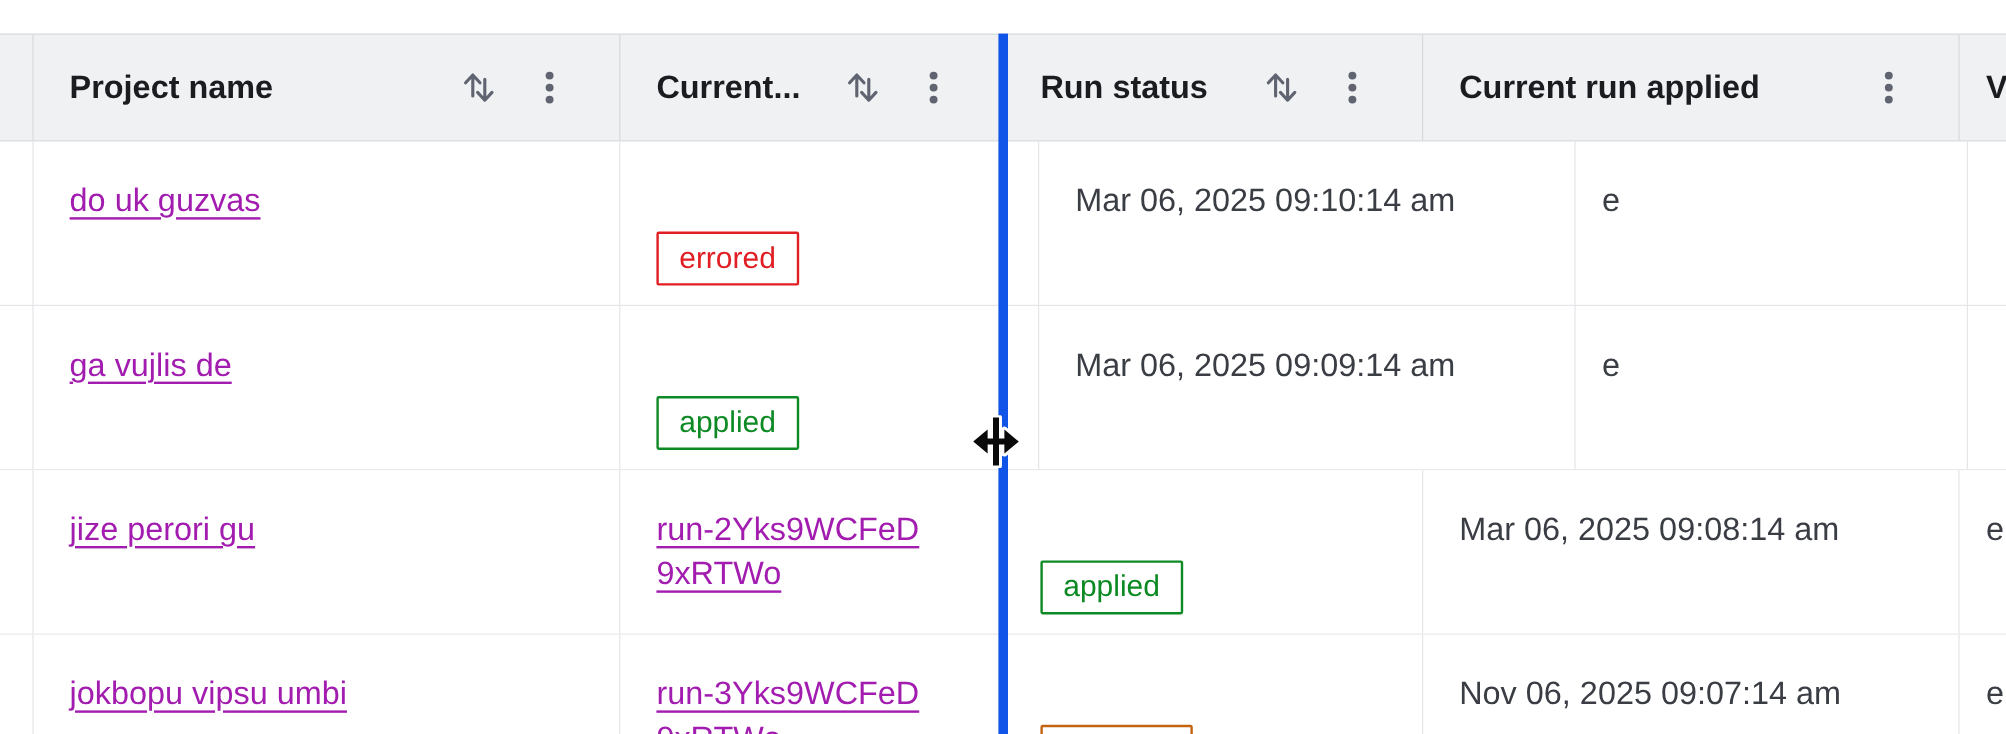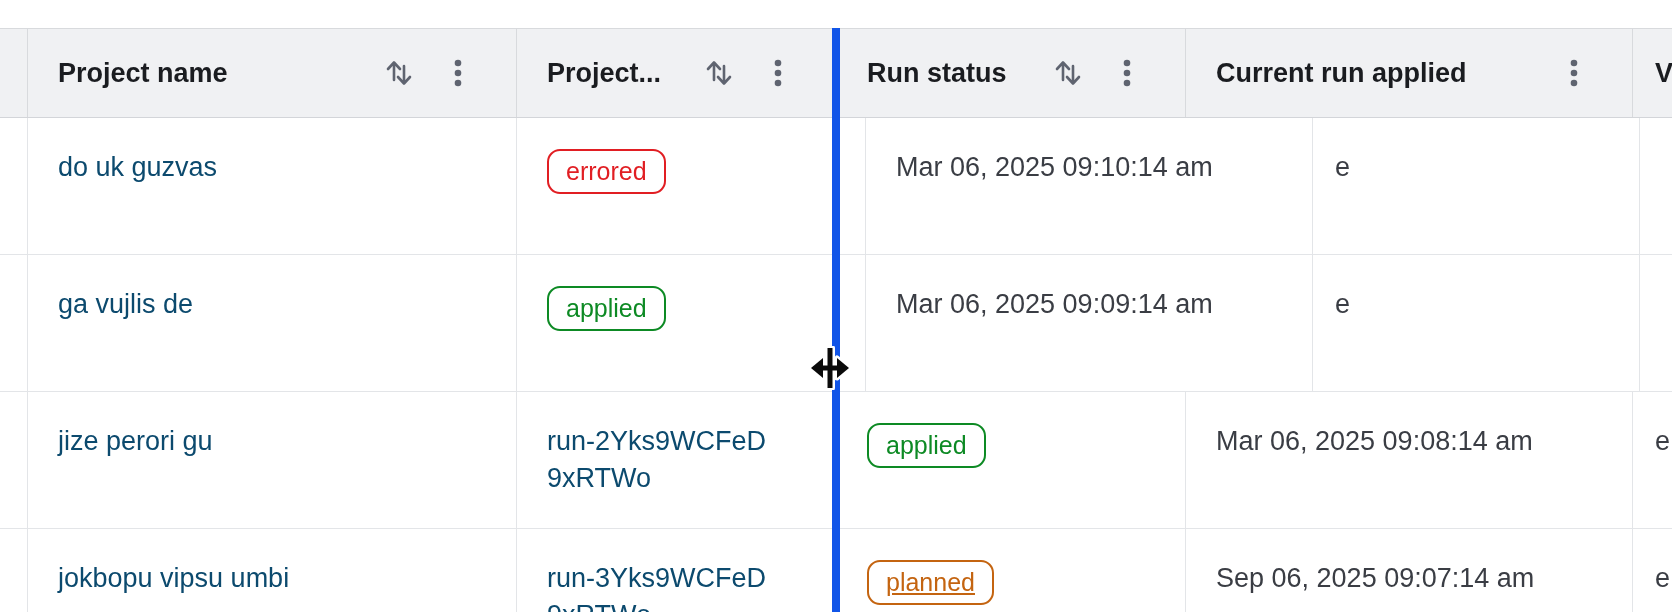--- a/index.html
+++ b/index.html
@@ -72,39 +72,41 @@
     padding: 31px 24px 0 30px;
     font-size: 27px;
     color: #3a3d44;
     line-height: 37px;
     white-space: nowrap;
   }
   .td.c0 { padding: 0; }
   .td.c5 { padding-left: 22px; }
 
   .cell-link {
-    color: #0c4a6e;
+    color: #a21caf;
+    text-decoration: underline;
     text-decoration-thickness: 2px;
     text-underline-offset: 5px;
     cursor: pointer;
   }
   .run-link {
     display: inline-block;
     max-width: 230px;
     word-break: break-all;
     white-space: normal;
   }
   .badge {
     display: inline-block;
     font-size: 25px;
     line-height: 31px;
     padding: 5px 17px;
     border: 2px solid;
-    border-radius: 13px;
+    border-radius: 2px;
     background: #ffffff;
+    margin-top: 44px;
   }
 
   .resize-line {
     position: absolute;
     left: 832px; top: 28px;
     width: 8px; height: 584px;
     background: #1155e8;
     z-index: 5;
     cursor: col-resize;
   }
@@ -137,21 +139,21 @@
         <button class="kebab-btn">
           <svg width="8" height="28" viewBox="0 0 8 28" fill="#5f6470">
             <circle cx="4" cy="4" r="3.3"></circle>
               <circle cx="4" cy="14" r="3.3"></circle>
               <circle cx="4" cy="24" r="3.3"></circle>
           </svg>
         </button>
       </div>
 
       <div class="th c2">
-        <span class="th-label">Project...</span>
+        <span class="th-label">Current...</span>
         <button class="sort-btn">
           <svg width="30" height="34" viewBox="0 0 30 34" fill="none" stroke="#5f6470" stroke-width="2.6" stroke-linecap="round" stroke-linejoin="round">
             <path d="M10 24 V7 M4 13 L10 6.5 L16 13"></path>
             <path d="M20 10 V27 M14 21 L20 27.5 L26 21"></path>
           </svg>
         </button>
         <button class="kebab-btn">
           <svg width="8" height="28" viewBox="0 0 8 28" fill="#5f6470">
             <circle cx="4" cy="4" r="3.3"></circle>
               <circle cx="4" cy="14" r="3.3"></circle>
@@ -247,21 +249,21 @@
       <div class="td c1">
         <a class="cell-link">jokbopu vipsu umbi</a>
       </div>
       <div class="td c2">
         <a class="cell-link run-link">run-3Yks9WCFeD9xRTWo</a>
       </div>
       <div class="td c3">
         <span class="badge" style="color: rgb(196, 100, 16); border-color: rgb(196, 100, 16); text-decoration: underline;">planned</span>
       </div>
       <div class="td c4">
-        <span>Sep 06, 2025 09:07:14 am</span>
+        <span>Nov 06, 2025 09:07:14 am</span>
       </div>
       <div class="td c5">
         <span>e</span>
       </div>
     </div>
       </div>
   </div>
 
   <div class="resize-line" style="background: rgb(17, 85, 232);"></div>
 

